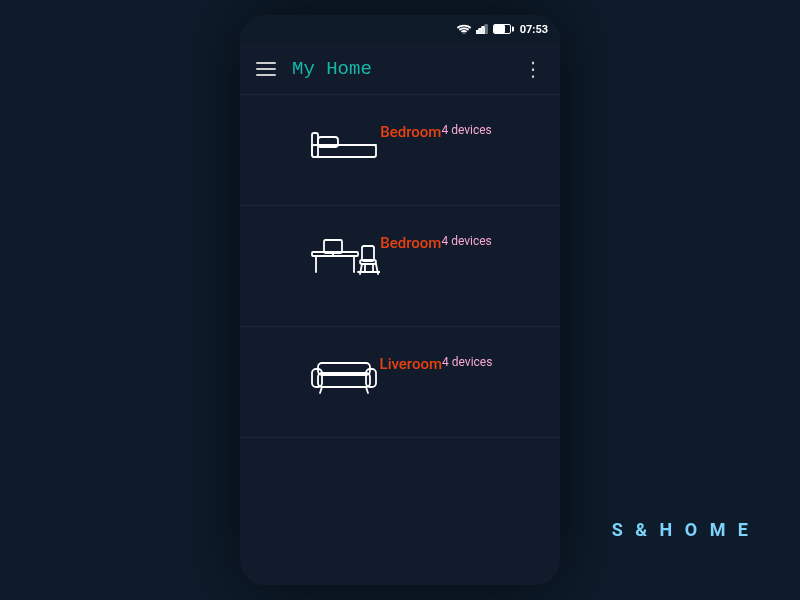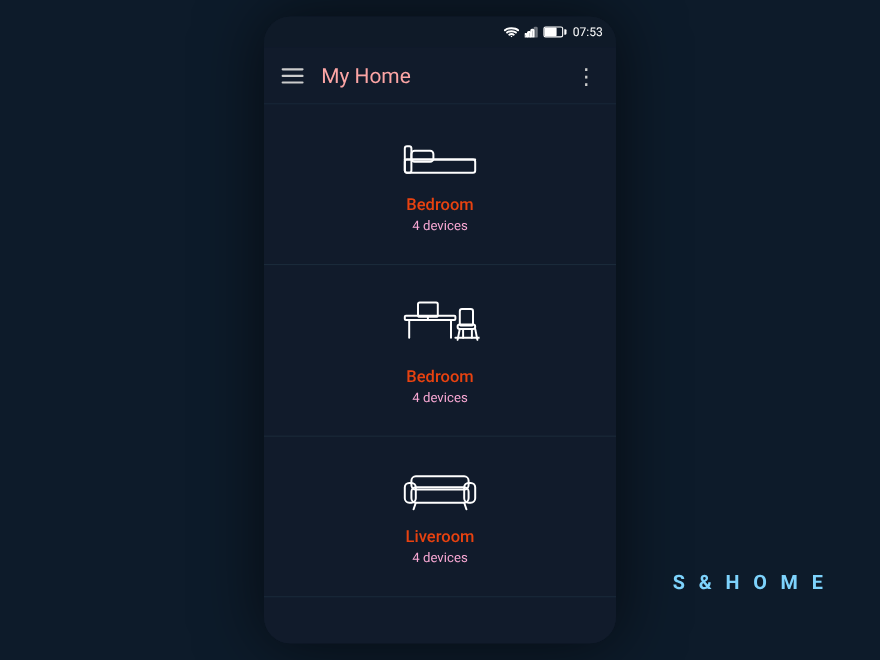--- a/index.html
+++ b/index.html
@@ -84,21 +84,21 @@
     .battery-fill {
       width: 70%;
       height: 100%;
       background: #fff;
       border-radius: 1px;
     }
 
     .status-time {
       color: #fff;
       font-size: 11px;
-      font-weight: 400;
+      font-weight: 700;
       margin-left: 4px;
     }
 
     
     .app-bar {
       background-color: #111b2b;
       height: 52px;
       display: flex;
       align-items: center;
       padding: 0 16px;
@@ -116,23 +116,24 @@
     .hamburger-icon span {
       display: block;
       width: 20px;
       height: 2px;
       background: #ccc;
       border-radius: 1px;
     }
 
     .app-title {
       flex: 1;
-      color: #fca5a5;
+      color: #14b8a6;
       font-size: 19px;
       font-weight: 400;
+      font-family: Liberation Mono, monospace;
     }
 
     .more-icon {
       color: #ccc;
       font-size: 20px;
       cursor: pointer;
       letter-spacing: 1px;
       line-height: 1;
     }
 
@@ -140,22 +141,21 @@
     .room-list {
       flex: 1;
       overflow-y: auto;
       background-color: #111b2b;
       display: flex;
       flex-direction: column;
     }
 
     .room-card {
       display: flex;
-      flex-direction: column;
-      align-items: center;
+      flex-direction: row;
       justify-content: center;
       padding: 28px 0;
       border-bottom: 1px solid #1a2a3a;
       cursor: pointer;
       transition: background 0.2s;
     }
 
     .room-icon {
       margin-bottom: 10px;
     }

